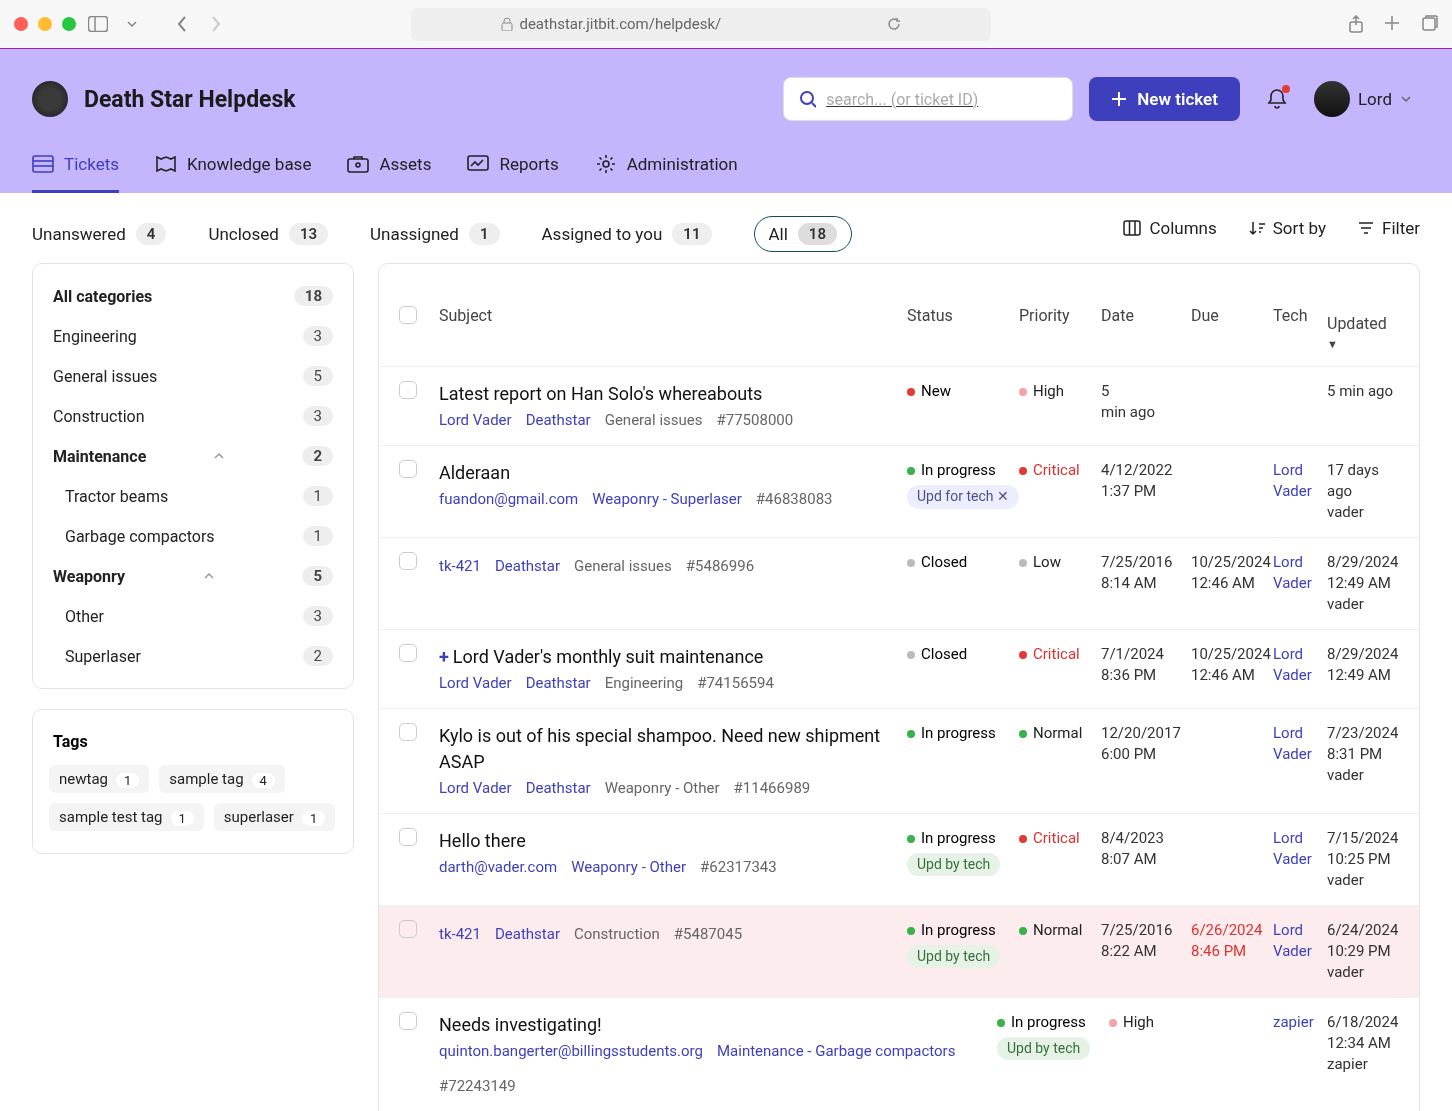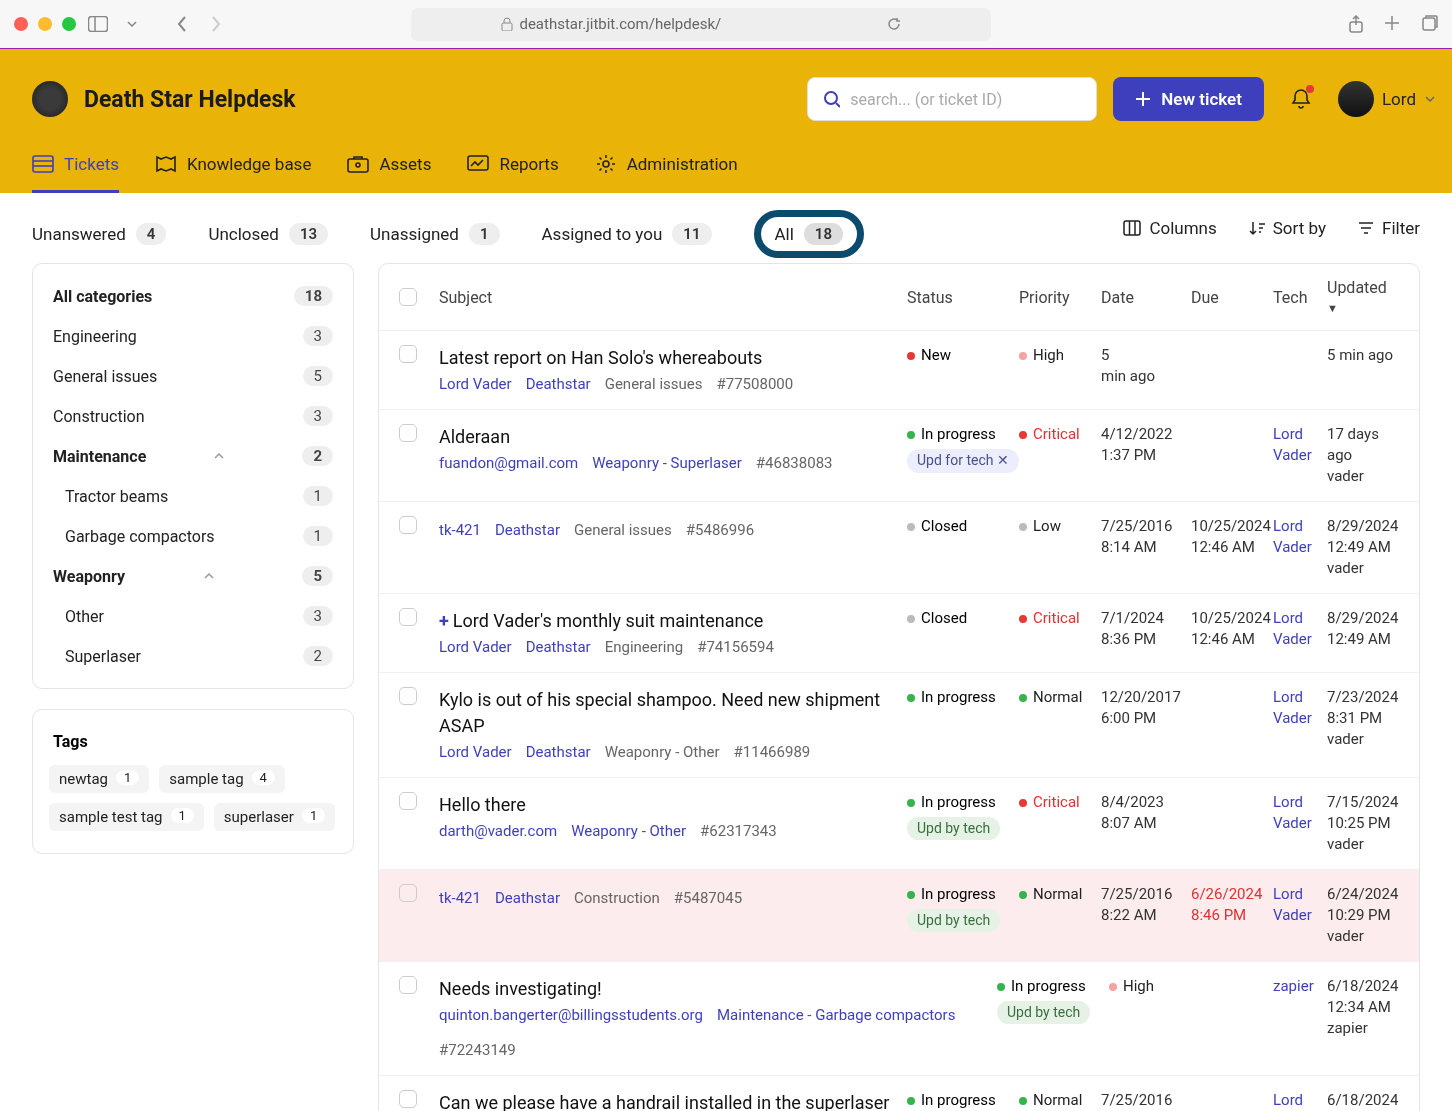--- a/index.html
+++ b/index.html
@@ -8,69 +8,69 @@
 
 .browser-chrome{height:49px;background:#f7f7f7;border-bottom:1px solid #a21caf;display:flex;align-items:center;padding:0 14px;gap:10px;}
 .traffic{display:flex;gap:10px;}
 .traffic span{width:14px;height:14px;border-radius:50%;}
 .tr-r{background:#fe5f57;} .tr-y{background:#febc2e;} .tr-g{background:#26c840;}
 .chrome-btn{color:#888;display:flex;align-items:center;justify-content:center;width:24px;height:24px;}
 .addr{flex:0 0 580px;height:33px;margin:0 auto;background:#eee;border-radius:7px;display:flex;align-items:center;justify-content:center;font-size:15px;color:#666;gap:6px;}
 .chrome-right{margin-left:auto;display:flex;gap:20px;color:#888;}
 
 
-.app-hdr{background:#eab308;padding:20px 16px 0 32px;}
+.app-hdr{background:#c4b5fd;padding:20px 40px 0 32px;}
 .hdr-row{display:flex;align-items:center;gap:16px;height:60px;}
 .logo{width:36px;height:36px;border-radius:50%;background:radial-gradient(circle,#3a3a3a 40%,#1a1a1a 100%);}
 .app-title{font-size:23px;font-weight:700;color:#1b1b1b;}
 .hdr-search{margin-left:auto;width:290px;height:44px;background:#fff;border:1px solid #ddd;border-radius:8px;display:flex;align-items:center;padding:0 14px;gap:10px;}
-.hdr-search input{border:0;outline:0;font-size:16px;color:#333;width:100%;}
+.hdr-search input{border:0;outline:0;font-size:16px;color:#333;width:100%;text-decoration:underline;}
 .hdr-search input::placeholder{color:#aaa;}
 .new-ticket-btn{height:44px;padding:0 22px;background:#3e3fbd;color:#fff;border-radius:8px;border:0;display:flex;align-items:center;gap:10px;font-size:17px;font-weight:600;cursor:pointer;}
 .bell{position:relative;margin:0 10px;}
 .bell-dot{position:absolute;top:-2px;right:-2px;width:8px;height:8px;background:#e53935;border-radius:50%;}
 .avatar-user{display:flex;align-items:center;gap:8px;font-size:17px;color:#222;}
 .avatar{width:36px;height:36px;border-radius:50%;background:linear-gradient(#333,#111);}
 
 
 .main-nav{display:flex;gap:36px;margin-top:10px;}
 .nav-item{display:flex;align-items:center;gap:10px;padding:14px 0 18px 0;color:#222;font-size:17px;position:relative;cursor:pointer;}
 .nav-item.active{color:#3e3fbd;}
 .nav-item.active::after{content:"";position:absolute;bottom:0;left:0;right:0;height:3px;background:#3e3fbd;}
 
 
 .app-body{background:#fff;padding:0 32px;}
 .filter-bar{display:flex;align-items:center;height:70px;gap:42px;}
 .filter-pill{display:flex;align-items:center;gap:10px;font-size:17px;color:#222;cursor:pointer;}
 .badge{background:#eee;border-radius:18px;padding:2px 11px;font-size:15px;font-weight:600;color:#333;}
-.pill-wrap{border:7px solid #0c4a6e;border-radius:24px;padding:6px 14px;display:flex;align-items:center;gap:10px;}
+.pill-wrap{border:1px solid #0c4a6e;border-radius:24px;padding:6px 14px;display:flex;align-items:center;gap:10px;}
 .pill-wrap .badge{background:#ddd;}
 .toolbar-right{margin-left:auto;display:flex;gap:32px;}
 .tool-btn{display:flex;align-items:center;gap:8px;font-size:17px;color:#222;cursor:pointer;}
 
 
 .cols{display:flex;gap:24px;align-items:flex-start;}
 .sidebar{width:322px;}
 .side-box{border:1px solid #e4e4e4;border-radius:10px;padding:12px 0;margin-bottom:20px;}
 .side-row{display:flex;align-items:center;padding:10px 20px;font-size:16px;color:#222;cursor:pointer;}
 .side-row.bold{font-weight:700;}
 .side-row .cnt{margin-left:auto;background:#eee;border-radius:18px;padding:1px 11px;font-size:15px;color:#444;}
 .side-row.sub{padding-left:32px;}
 .side-row .chev{margin-left:auto;margin-right:10px;color:#999;}
 .tags-hdr{font-weight:700;padding:10px 20px;font-size:16px;}
 .tag-row{display:flex;flex-wrap:wrap;gap:10px;padding:4px 16px 10px;}
-.tag{background:#f4f4f4;border-radius:6px;padding:5px 10px;display:flex;align-items:flex-start;gap:8px;font-size:15px;color:#222;}
+.tag{background:#f4f4f4;border-radius:6px;padding:5px 10px;display:flex;align-items:flex-end;gap:8px;font-size:15px;color:#222;}
 .tag .tcnt{background:#fff;border-radius:14px;padding:0 8px;font-size:13px;}
 
 
 .tickets{flex:1;border:1px solid #e4e4e4;border-radius:10px;}
 .thead{display:flex;align-items:center;padding:14px 20px;border-bottom:1px solid #eee;color:#444;font-size:16px;}
 .col-chk{width:40px;}
 .col-subj{flex:1;}
-.col-stat{width:112px;} .col-pri{width:82px;} .col-date{width:90px;} .col-due{width:82px;} .col-tech{width:54px;} .col-upd{width:72px;text-align:left;}
+.col-stat{width:112px;} .col-pri{width:82px;} .col-date{width:90px;} .col-due{width:82px;} .col-tech{width:54px;} .col-upd{width:72px;text-align:left;margin-top:36px;}
 .trow{display:flex;padding:14px 20px;border-bottom:1px solid #f0f0f0;font-size:15px;line-height:1.4;}
 .trow.redish{background:#fdecee;}
 .subj{font-size:18px;color:#111;}
 .meta{margin-top:4px;font-size:15px;color:#666;display:flex;flex-wrap:wrap;gap:14px;}
 .meta .link{color:#3e3fbd;}
 .dot{width:8px;height:8px;border-radius:50%;display:inline-block;margin-right:6px;vertical-align:middle;}
 .dot.green{background:#37b24d;} .dot.red{background:#e53935;} .dot.grey{background:#bbb;} .dot.pink{background:#f5a3a3;}
 .chip{display:inline-block;background:#e7f2e7;color:#37703b;border-radius:14px;padding:2px 10px;font-size:14px;margin-top:4px;}
 .chip.blueish{background:#eceefd;color:#48508f;}
 .cell-stat{width:112px;} .cell-pri{width:82px;color:#222;} .cell-date{width:90px;color:#333;} .cell-due{width:82px;color:#333;} .cell-tech{width:54px;color:#3e3fbd;} .cell-upd{width:72px;color:#333;}

